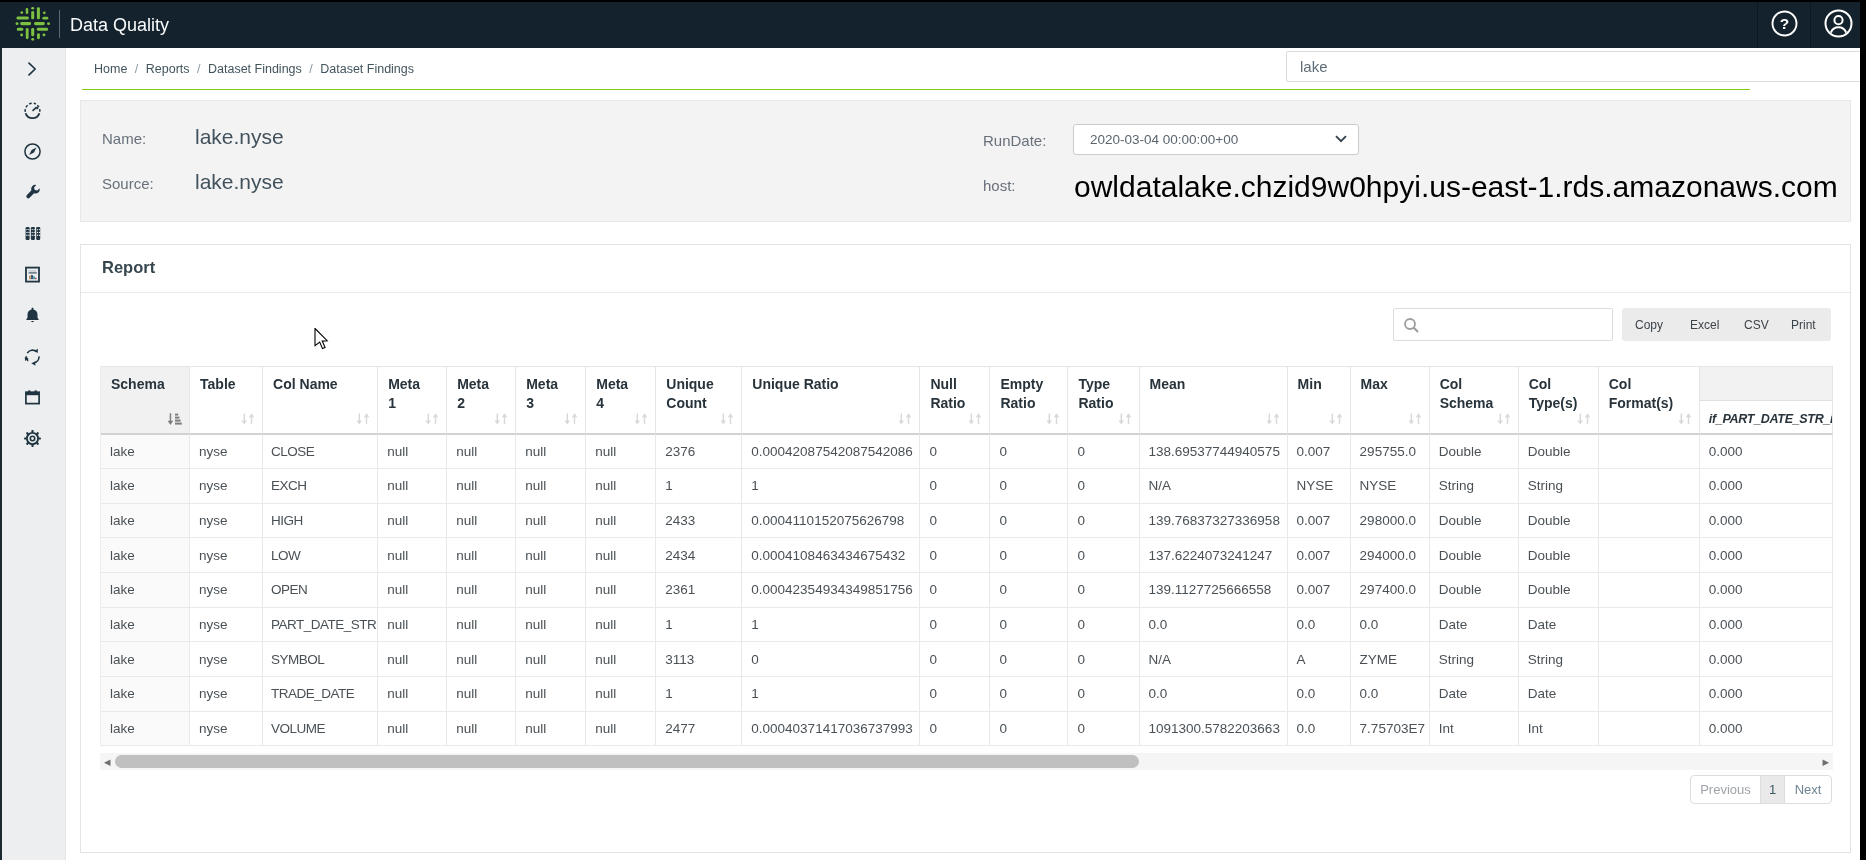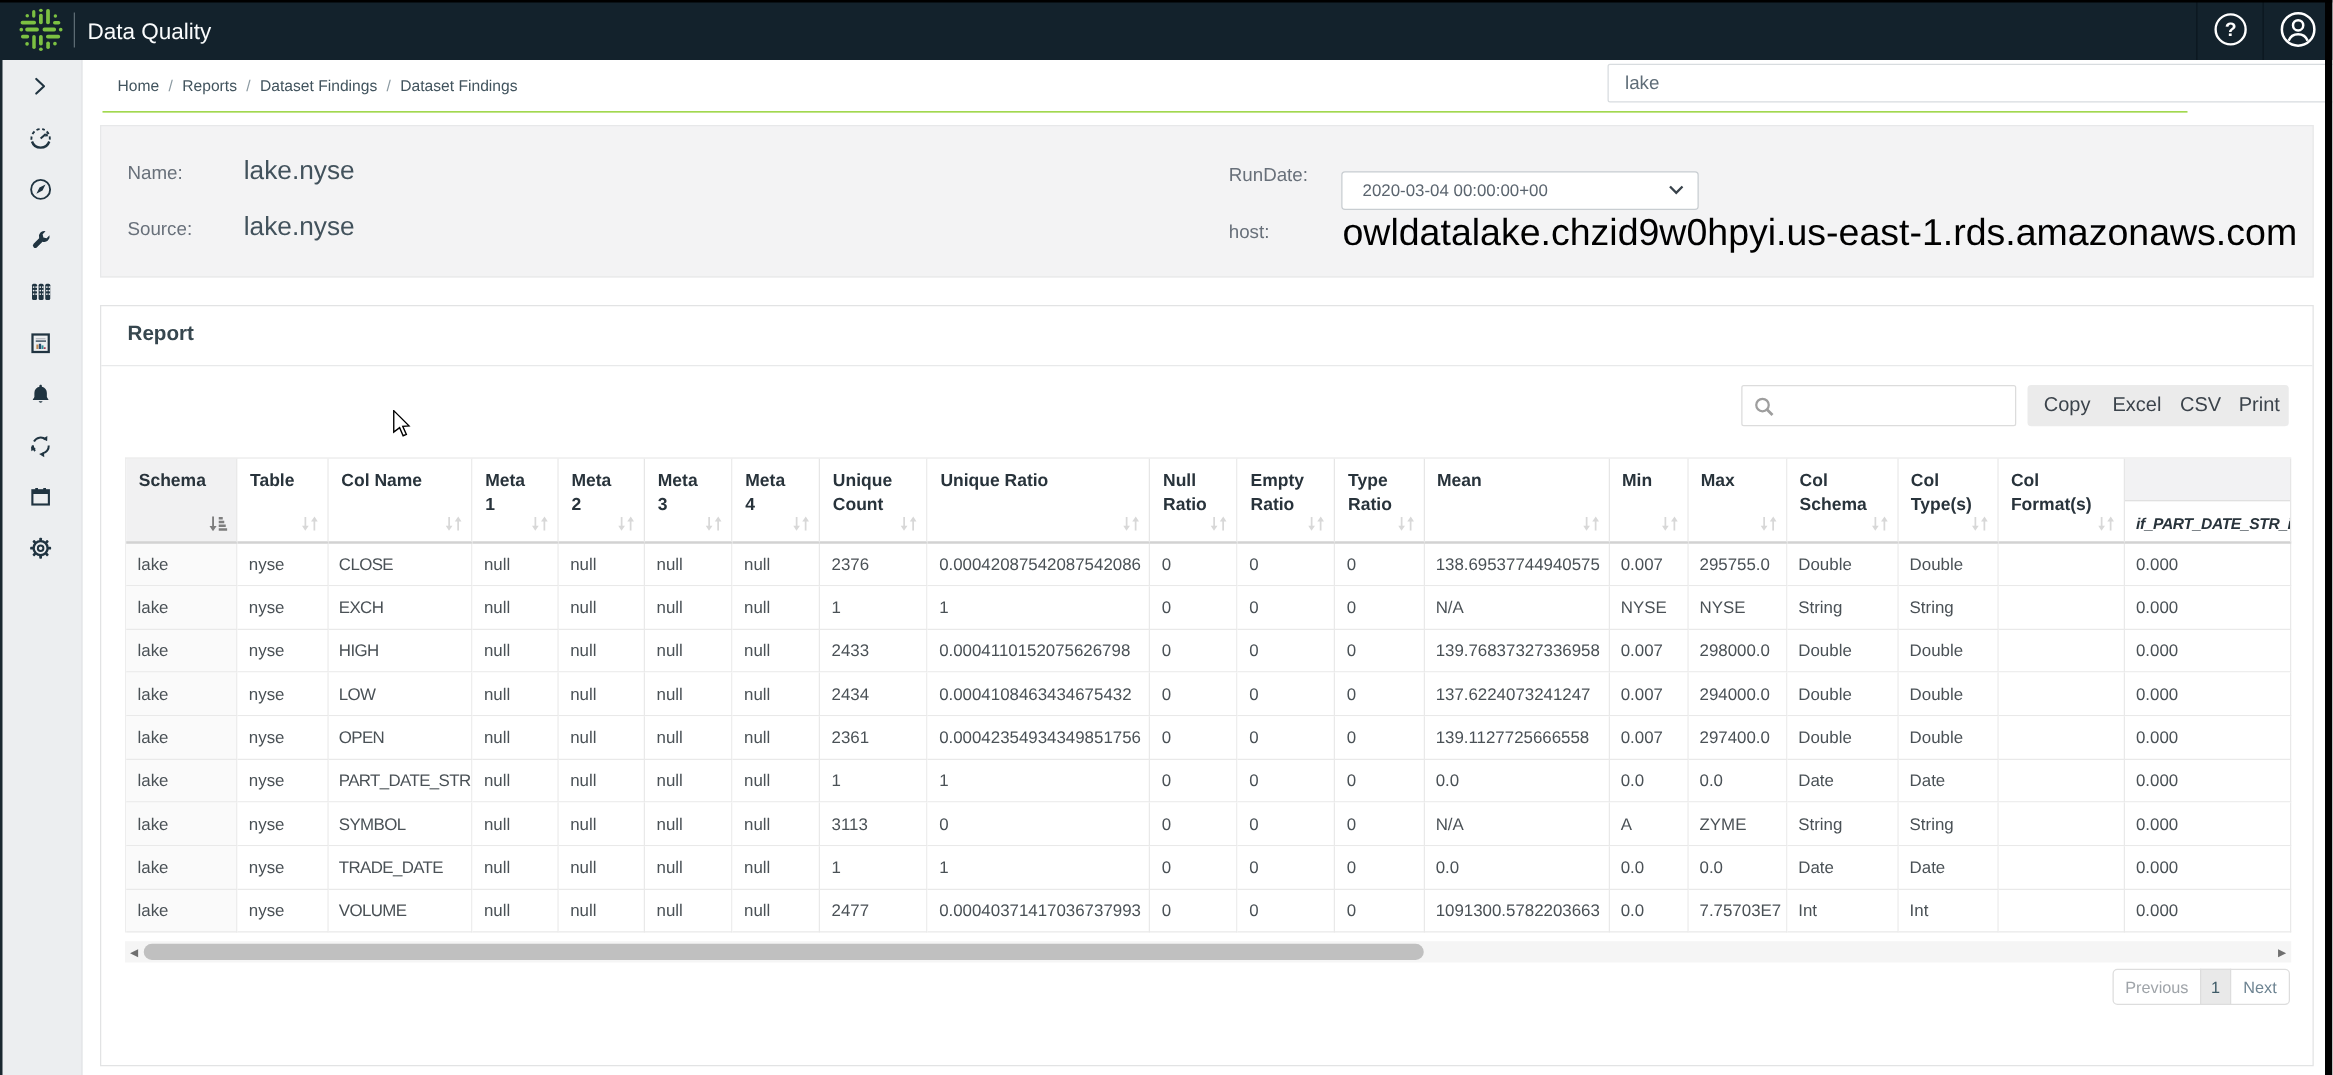--- a/index.html
+++ b/index.html
@@ -29,30 +29,30 @@
 #lakeinput { position:absolute; left:1204px; top:3px; width:584px; height:31px; border:1px solid #d8dcdf; border-radius:2px; background:#fff;
   line-height:30px; font-size:15px; color:#5e6c77; padding-left:13px; }
 
 
 #rightstrip { position:absolute; left:1860px; top:0; width:6px; height:860px; background:#010101; }
 
 #infopanel { position:absolute; left:80px; top:100px; width:1771px; height:122px; background:#f3f3f4; border:1px solid #e7e8e9; }
 .lbl { position:absolute; font-size:15px; color:#68707a; }
 .val { position:absolute; font-size:21px; color:#42525c; }
 #hostval { position:absolute; left:993px; top:69px; font-size:30px; color:#000000; }
-#runsel { position:absolute; left:992px; top:23px; width:286px; height:31px; background:#fff; border:1px solid #c8cdd1; border-radius:3px;margin-top:13px; }
+#runsel { position:absolute; left:992px; top:23px; width:286px; height:31px; background:#fff; border:1px solid #c8cdd1; border-radius:3px; }
 #runsel span { position:absolute; left:16px; top:0; line-height:30px; font-size:13.5px; color:#5b656f; }
 #runsel svg { position:absolute; right:11px; top:10px; }
 
 #reportcard { position:absolute; left:80px; top:244px; width:1771px; height:609px; background:#fff; border:1px solid #e2e3e4; }
 #rtitle { position:absolute; left:21px; top:13px; font-size:16.5px; font-weight:bold; color:#37474f; }
 #rdivider { position:absolute; left:0; top:47px; width:1769px; height:1px; background:#e8e9ea; }
 #tsearch { position:absolute; left:1312px; top:63px; width:220px; height:33px; border:1px solid #dcdcdc; border-radius:2px; background:#fff; }
 #btngroup { position:absolute; left:1541px; top:63px; width:209px; height:33px; background:#ebebeb; border-radius:3px; }
-.btn { position:absolute; top:0; height:16px; line-height:34px; font-size:16px; color:#3b434b; }
+.btn { position:absolute; top:0; height:16px; line-height:34px; font-size:12px; color:#3b434b; }
 
 
 #tblwrap { position:absolute; left:19px; top:121px; width:1733px; border-top:1px solid #e6e6e6; border-left:1px solid #ededed; }
 #rpt { table-layout:fixed; border-collapse:separate; border-spacing:0; width:1732px; font-size:14px; }
 #rpt th { position:relative; height:67.5px; vertical-align:top; text-align:left; font-size:14px; font-weight:bold; color:#28333b;
   padding:8px 8px 0 10px; border-right:1px solid #e6e6e6; border-bottom:2px solid #d2d2d2; background:#fff; line-height:19px; }
 #rpt th.th0 { background:#f1f1f2; }
 #rpt th .htxt { max-width:100%; }
 #rpt .si { position:absolute; right:7px; bottom:7px; }
 #rpt th.thlast { padding:0; }

